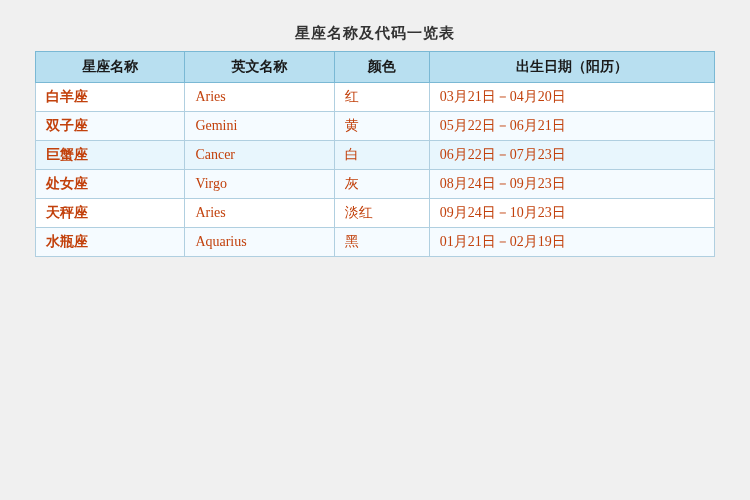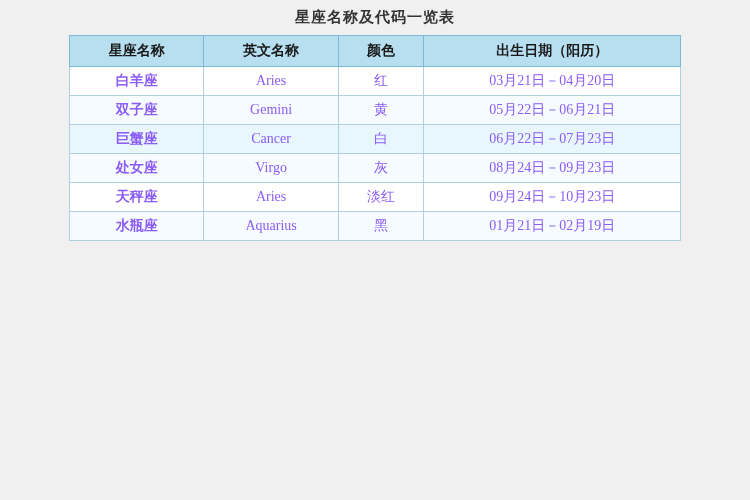--- a/index.html
+++ b/index.html
@@ -15,24 +15,25 @@
       justify-content: flex-start;
       padding: 8px 20px;
       overflow: hidden;
     }
     .page-title {
       font-size: 15px;
       color: #333;
       margin-bottom: 8px;
       font-weight: bold;
       letter-spacing: 1px;
+      margin-top: 16px;
     }
     table {
       border-collapse: collapse;
-      width: 612px;
+      width: 680px;
       background: #fff;
     }
     thead tr {
       background: #b8dff0;
     }
     thead th {
       border: 1px solid #7ab8d4;
       padding: 6px 10px;
       text-align: center;
       font-weight: bold;
@@ -44,22 +45,21 @@
     }
     tbody tr:nth-child(even) {
       background: #f5fbff;
     }
     tbody tr.highlight {
       background: #e8f6fd;
     }
     tbody td {
       border: 1px solid #b0cfe0;
       padding: 5px 10px;
-      text-align: center;
-      color: #8b5cf6;
+      color: #c2410c;
       font-size: 14px;
     }
     tbody td:first-child {
       font-weight: bold;
     }
   </style>
 </head>
 <body>
 
 <div class="page-title">星座名称及代码一览表</div>

